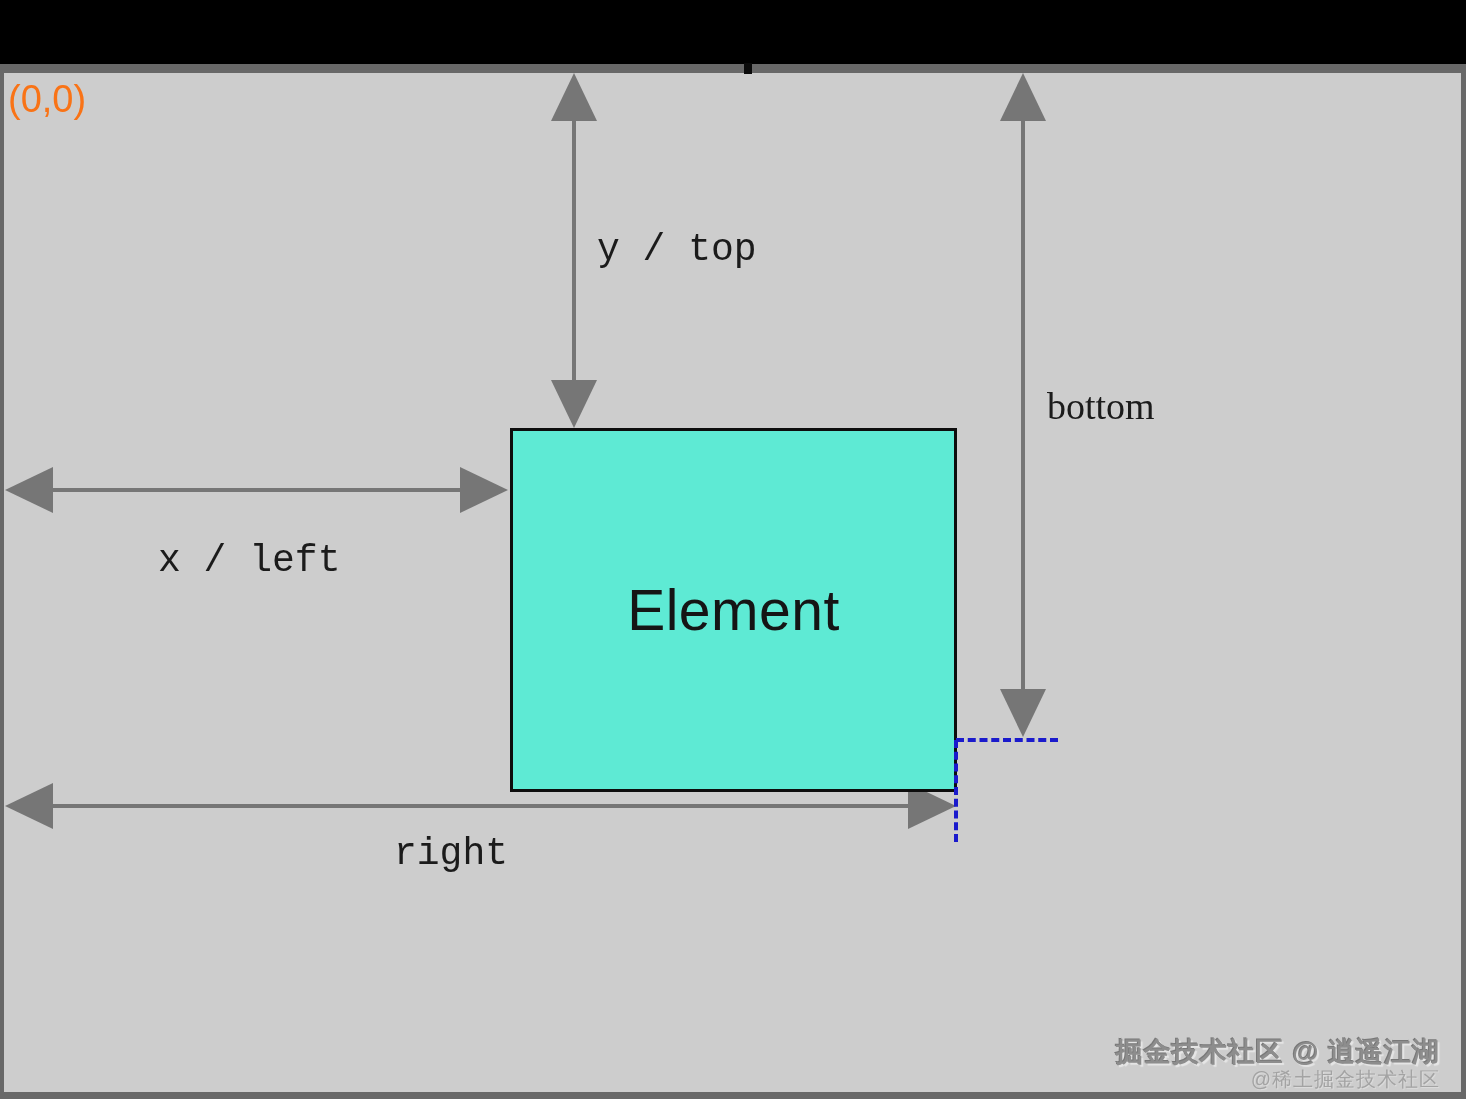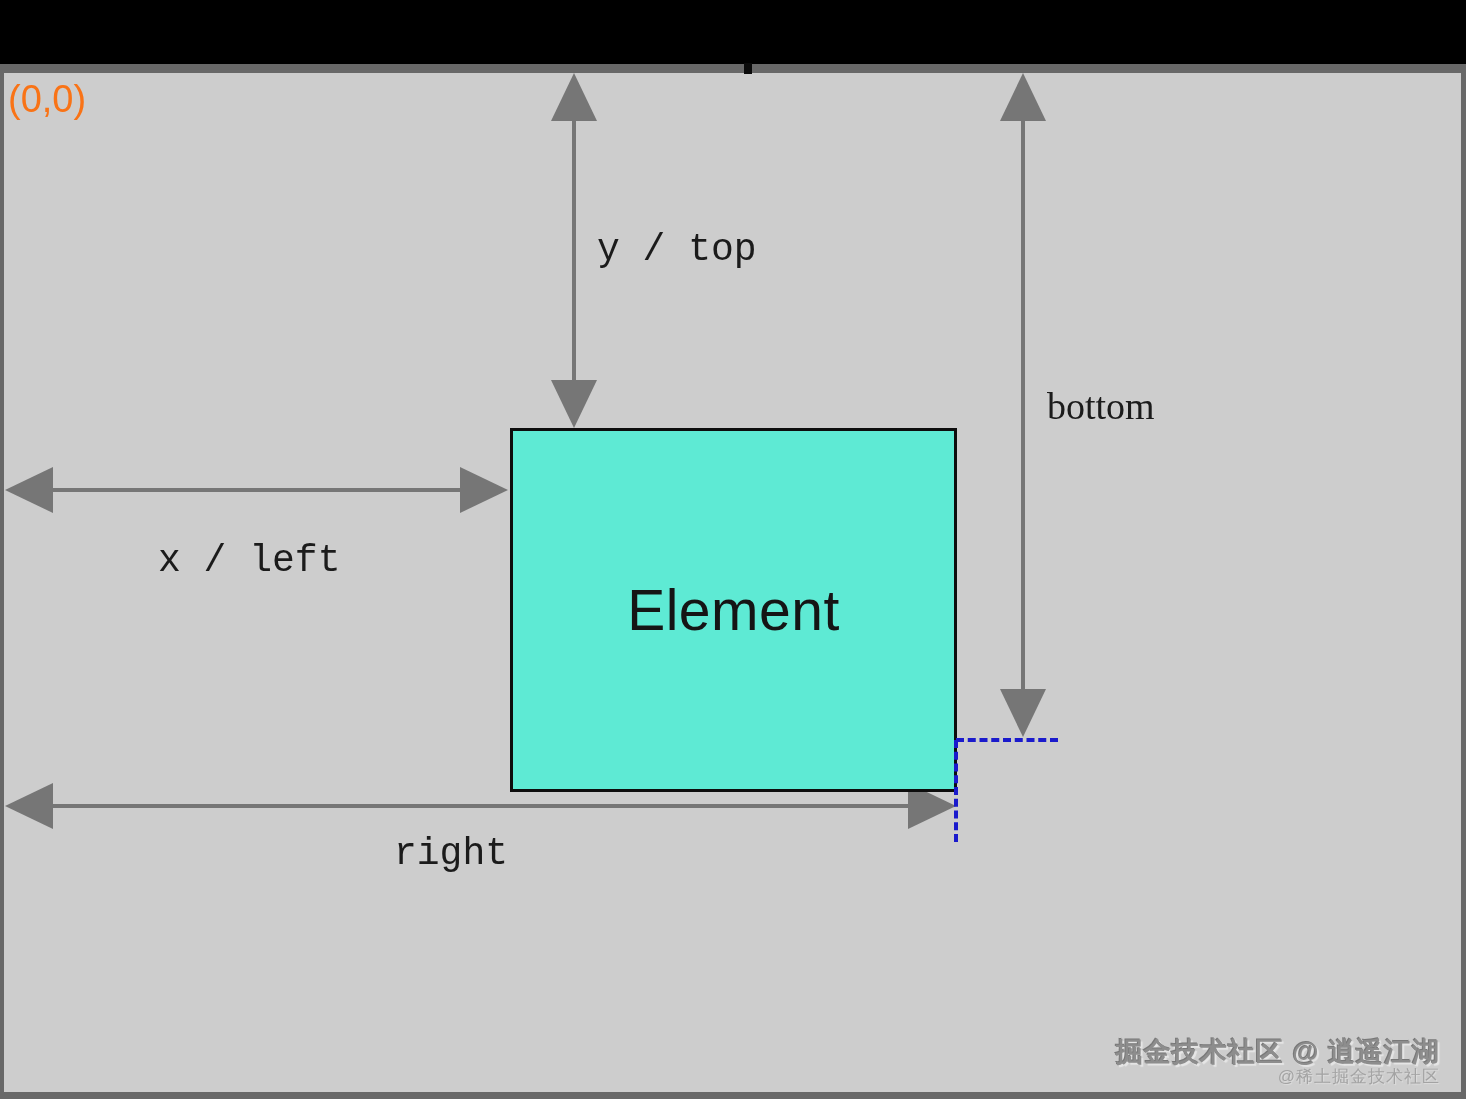--- a/index.html
+++ b/index.html
@@ -165,21 +165,21 @@
     margin-left: 35px;
   }
   .wm-line1 {
     font-size: 27px;
     font-weight: bold;
     color: #8d8d8d;
     letter-spacing: 1px;
     text-shadow: -1px -1px 0 #787878, 2px 2px 1px #e6e6e6;
   }
   .wm-line2 {
-    font-size: 17px;
+    font-size: 20px;
     color: #a3a3a3;
     letter-spacing: 1px;
     text-shadow: 1px 1px 1px #dedede;
   }
 </style>
 </head>
 <body>
 
 <div class="stage">
 

